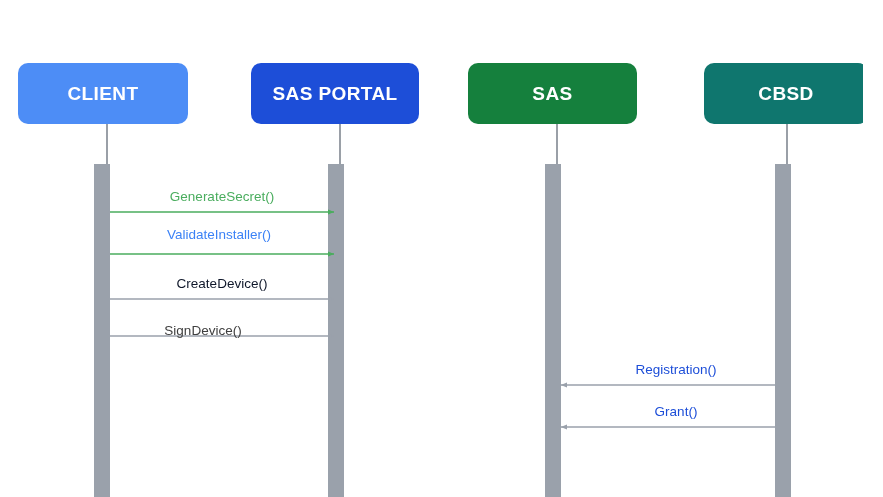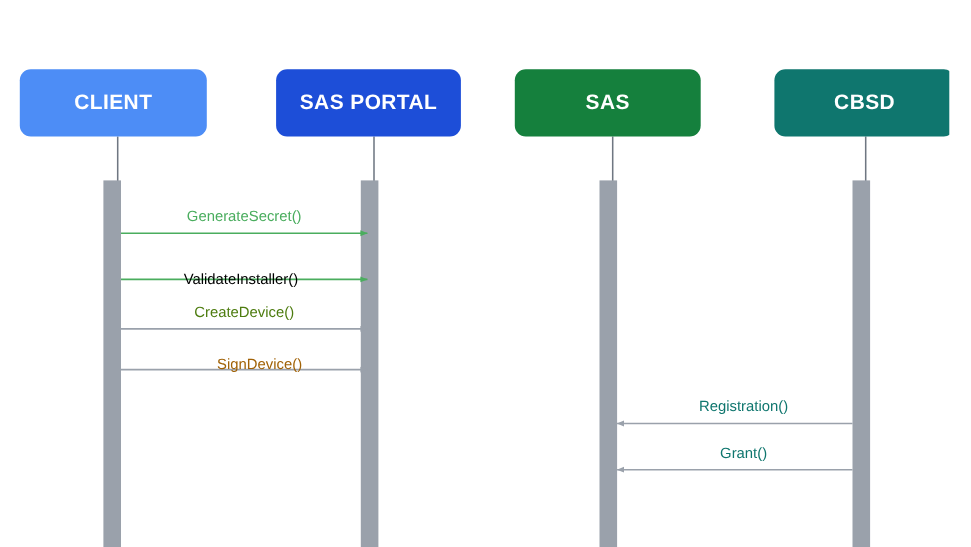--- a/index.html
+++ b/index.html
@@ -96,20 +96,20 @@
       </div>
       <div class="actor-box" style="left: 468px; top: 23px; width: 169px; height: 61px; background: #15803d;">
         <span class="actor-label">SAS</span>
       </div>
       <div class="actor-box" style="left: 704px; top: 23px; width: 164px; height: 61px; background: #0f766e;">
         <span class="actor-label">CBSD</span>
       </div>
     </div>
   <div id="message-labels">
       <div class="msg-label" style="left: 222px; top: 149px; color: rgb(74, 173, 94);">GenerateSecret()</div>
-      <div class="msg-label" style="left: 219px; top: 206px; color: #000000;">ValidateInstaller()</div>
-      <div class="msg-label" style="left: 222px; top: 236px; color: #4d7c0f;">CreateDevice()</div>
-      <div class="msg-label" style="left: 236px; top: 283px; color: #a16207;">SignDevice()</div>
-      <div class="msg-label" style="left: 676px; top: 322px; color: #0f766e;">Registration()</div>
-      <div class="msg-label" style="left: 676px; top: 364px; color: #0f766e;">Grant()</div>
+      <div class="msg-label" style="left: 219px; top: 187px; color: #3b82f6;">ValidateInstaller()</div>
+      <div class="msg-label" style="left: 222px; top: 236px; color: #0f172a;">CreateDevice()</div>
+      <div class="msg-label" style="left: 203px; top: 283px; color: #404040;">SignDevice()</div>
+      <div class="msg-label" style="left: 676px; top: 322px; color: #1d4ed8;">Registration()</div>
+      <div class="msg-label" style="left: 676px; top: 364px; color: #1d4ed8;">Grant()</div>
     </div>
 
 </div>
 
 </body></html>

